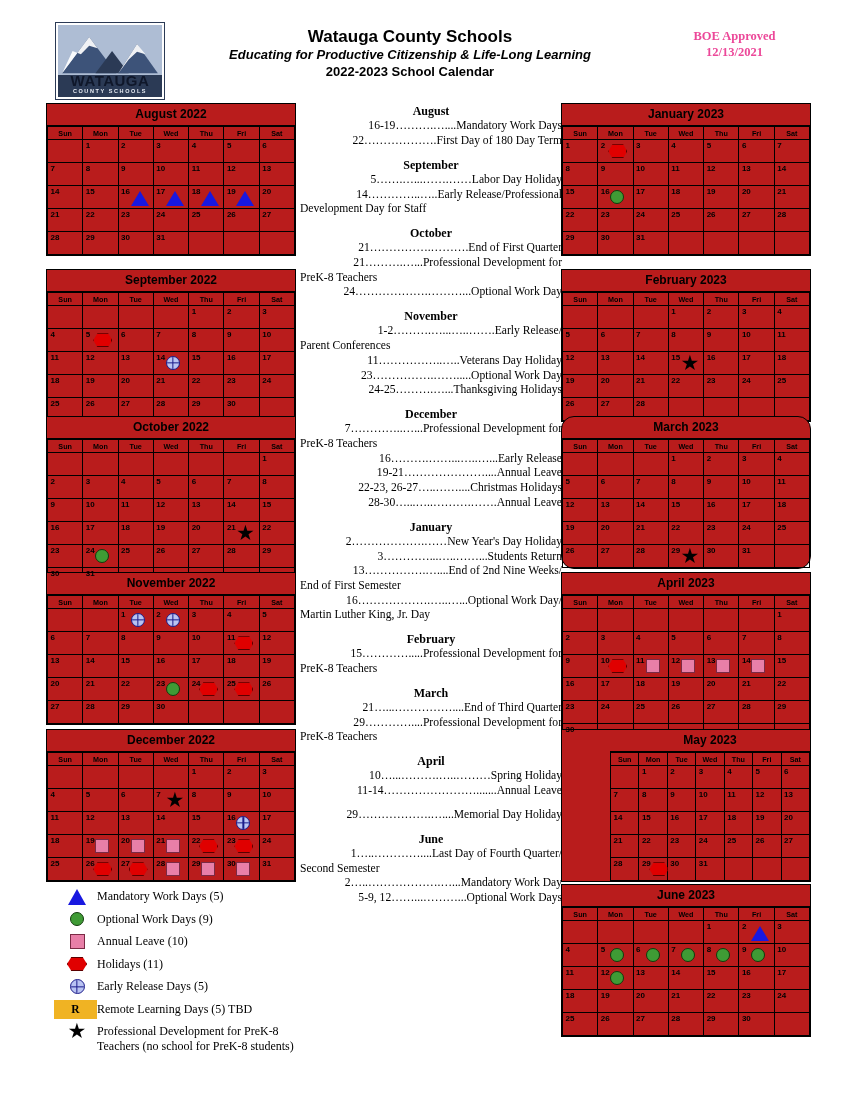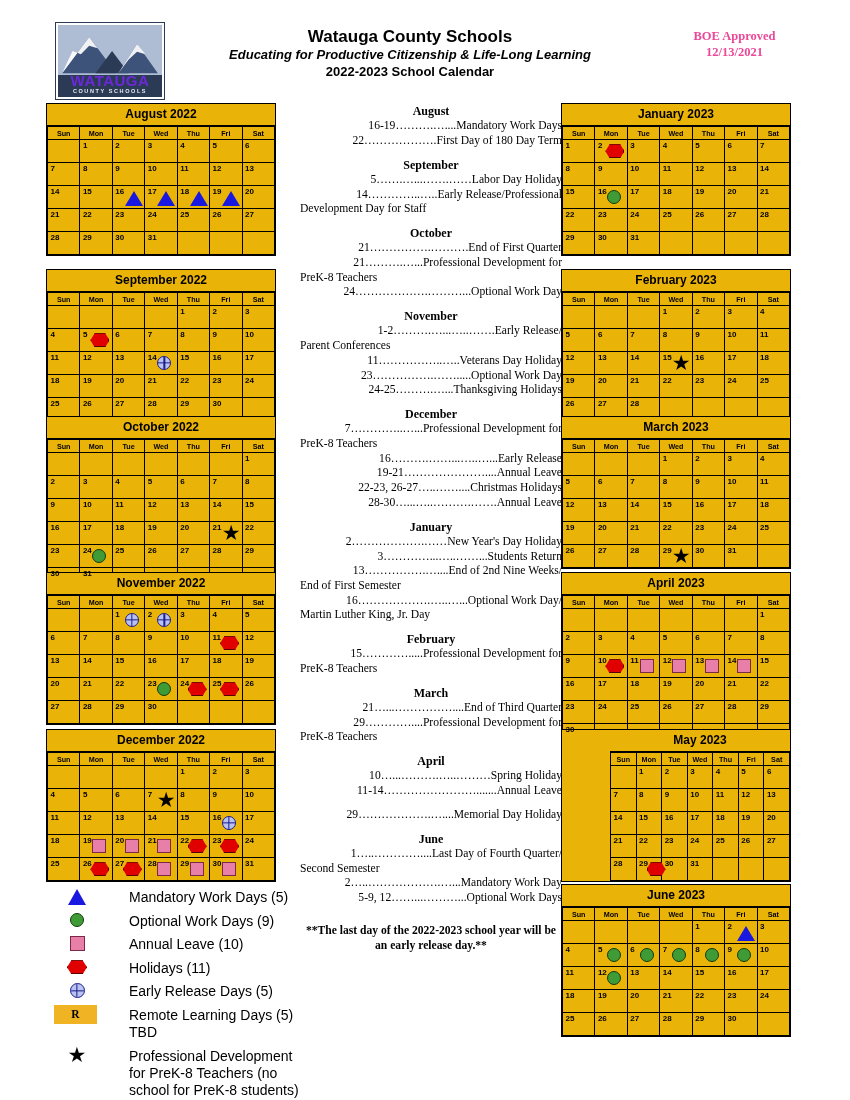--- a/index.html
+++ b/index.html
@@ -16,21 +16,21 @@
   
   .header { position:absolute; left:0; top:0; width:850px; height:98px; }
   .logo-box {
     position:absolute; left:55px; top:22px; width:110px; height:78px;
     border:1.5px solid #2b3a55; background:#ffffff; padding:2px;
   }
   .logo-inner { width:100%; height:100%; position:relative; background:#aebdd4; overflow:hidden; }
   .logo-band { position:absolute; left:0; bottom:0; width:100%; height:30%; background:#2b3a55; }
   .logo-word {
     position:absolute; left:0; bottom:13%; width:100%; text-align:center;
-    color:#6d28d9; font-family:"Liberation Sans", sans-serif; font-weight:bold;
+    color:#0f172a; font-family:"Liberation Sans", sans-serif; font-weight:bold;
     font-size:15px; letter-spacing:0.5px; line-height:1;
   }
   .logo-sub {
     position:absolute; left:0; bottom:3%; width:100%; text-align:center;
     color:#e6ebf3; font-family:"Liberation Sans", sans-serif; font-weight:bold;
     font-size:5.5px; letter-spacing:1.6px; line-height:1;
   }
   .logo-svg { position:absolute; left:0; top:0; width:100%; height:72%; }
 
   .title-block {
@@ -42,22 +42,22 @@
   .title-3 { font-size:13px; font-weight:bold; line-height:1.25; }
 
   .boe {
     position:absolute; right:28px; top:28px; width:175px; text-align:center;
     color:#ec4899; font-family:"Liberation Serif", serif; font-weight:bold; font-size:12.5px;
     line-height:1.3;
   }
 
   
   .month {
-    position:absolute; width:230px;
-    border:1.4px solid #000; background:#eab308;
+    position:absolute; width:250px;
+    border:1.4px solid #000; background:#b91c1c;
   }
   .month-title {
     text-align:center; font-family:"Liberation Sans", sans-serif;
     font-weight:bold; font-size:12px; padding:4px 0 4px; border-bottom:1.4px solid #000;
     line-height:1.1;
   }
   table.cal { width:100%; border-collapse:collapse; table-layout:fixed; }
   table.cal th {
     font-family:"Liberation Sans", sans-serif; font-size:7.2px; font-weight:bold;
     border:1px solid #000; height:13px; text-align:center; padding:0;
@@ -117,21 +117,21 @@
   .notes .row { text-align:right; white-space:nowrap; }
   .notes .cont { text-align:left; }
   .notes .footnote {
     text-align:center; font-weight:bold; margin-top:17px; line-height:1.3; white-space:normal;
   }
 
   
   .legend { position:absolute; left:57px; top:888px; width:255px; }
   .leg-row { display:flex; align-items:flex-start; margin-bottom:5.5px; min-height:17px; }
   .leg-icon { width:40px; flex:0 0 40px; display:flex; justify-content:center; align-items:center; height:17px; position:relative; }
-  .leg-text { font-family:Liberation Sans, sans-serif; font-size:14px; line-height:1.22; padding-top:1px;margin-left:32px; }
+  .leg-text { font-family:Liberation Serif, serif; font-size:12px; line-height:1.22; padding-top:1px; }
   .li-tri { width:0;height:0;border-left:9px solid transparent;border-right:9px solid transparent;border-bottom:16px solid #1818e0; }
   .li-cir { width:14px;height:14px;border-radius:50%;background:#3f9b35;border:1.4px solid #123b0c; }
   .li-sq  { width:15px;height:15px;background:#e87fa8;border:1.6px solid #7a2a45; }
   .li-hex { width:20px;height:14px;background:#e00000;border:1.4px solid #5a0000;
             clip-path: polygon(22% 0%, 78% 0%, 100% 50%, 78% 100%, 22% 100%, 0% 50%); }
   .li-glb { width:15px;height:15px;border-radius:50%;background:#b9c3f2;border:1.4px solid #1c1c8a;position:relative;overflow:hidden; }
   .li-glb::before{content:"";position:absolute;left:0;top:50%;width:100%;height:1.3px;background:#1c1c8a;transform:translateY(-50%);}
   .li-glb::after{content:"";position:absolute;top:0;left:50%;height:100%;width:1.3px;background:#1c1c8a;transform:translateX(-50%);}
   .leg-remote { background:#f0b323; width:47px; height:19px; display:flex; align-items:center; justify-content:center;
                 font-family:"Liberation Serif", serif; font-weight:bold; font-size:11.5px; margin-left:-3px;}
@@ -1069,21 +1069,21 @@
               <span class="dnum">28</span>
             </td>
             <td></td>
             <td></td>
             <td></td>
             <td></td>
           </tr>
         </tbody>
       </table>
     </div>
-    <div class="month" style="left: 561px; top: 416px;">
+    <div class="month" style="left: 561px; top: 416px; border-radius: 13px;">
       <div class="month-title">March 2023</div>
       <table class="cal">
         <thead>
           <tr>
             <th>Sun</th>
             <th>Mon</th>
             <th>Tue</th>
             <th>Wed</th>
             <th>Thu</th>
             <th>Fri</th>
@@ -1649,21 +1649,20 @@
     <div class="row">10…...……….…..………Spring Holiday</div>
     <div class="row">11-14…………………….......Annual Leave</div>
     <div class="gap"></div>
     <div class="row">29……………….…....Memorial Day Holiday</div>
     <div class="gap"></div>
     <div class="mhead">June</div>
     <div class="row">1…..…………....Last Day of Fourth Quarter/</div>
     <div class="cont">Second Semester</div>
     <div class="row">2…..……………….…...Mandatory Work Day</div>
     <div class="row">5-9, 12……...………...Optional Work Days</div>
-    <div class="footnote">**The last day of the 2022-2023 school year will be an early release day.**</div>
   </div>
 
 <div class="legend" id="legend">
     <div class="leg-row">
       <div class="leg-icon">
         <div class="li-tri"></div>
       </div>
       <div class="leg-text">Mandatory Work Days (5)</div>
     </div>
     <div class="leg-row">

